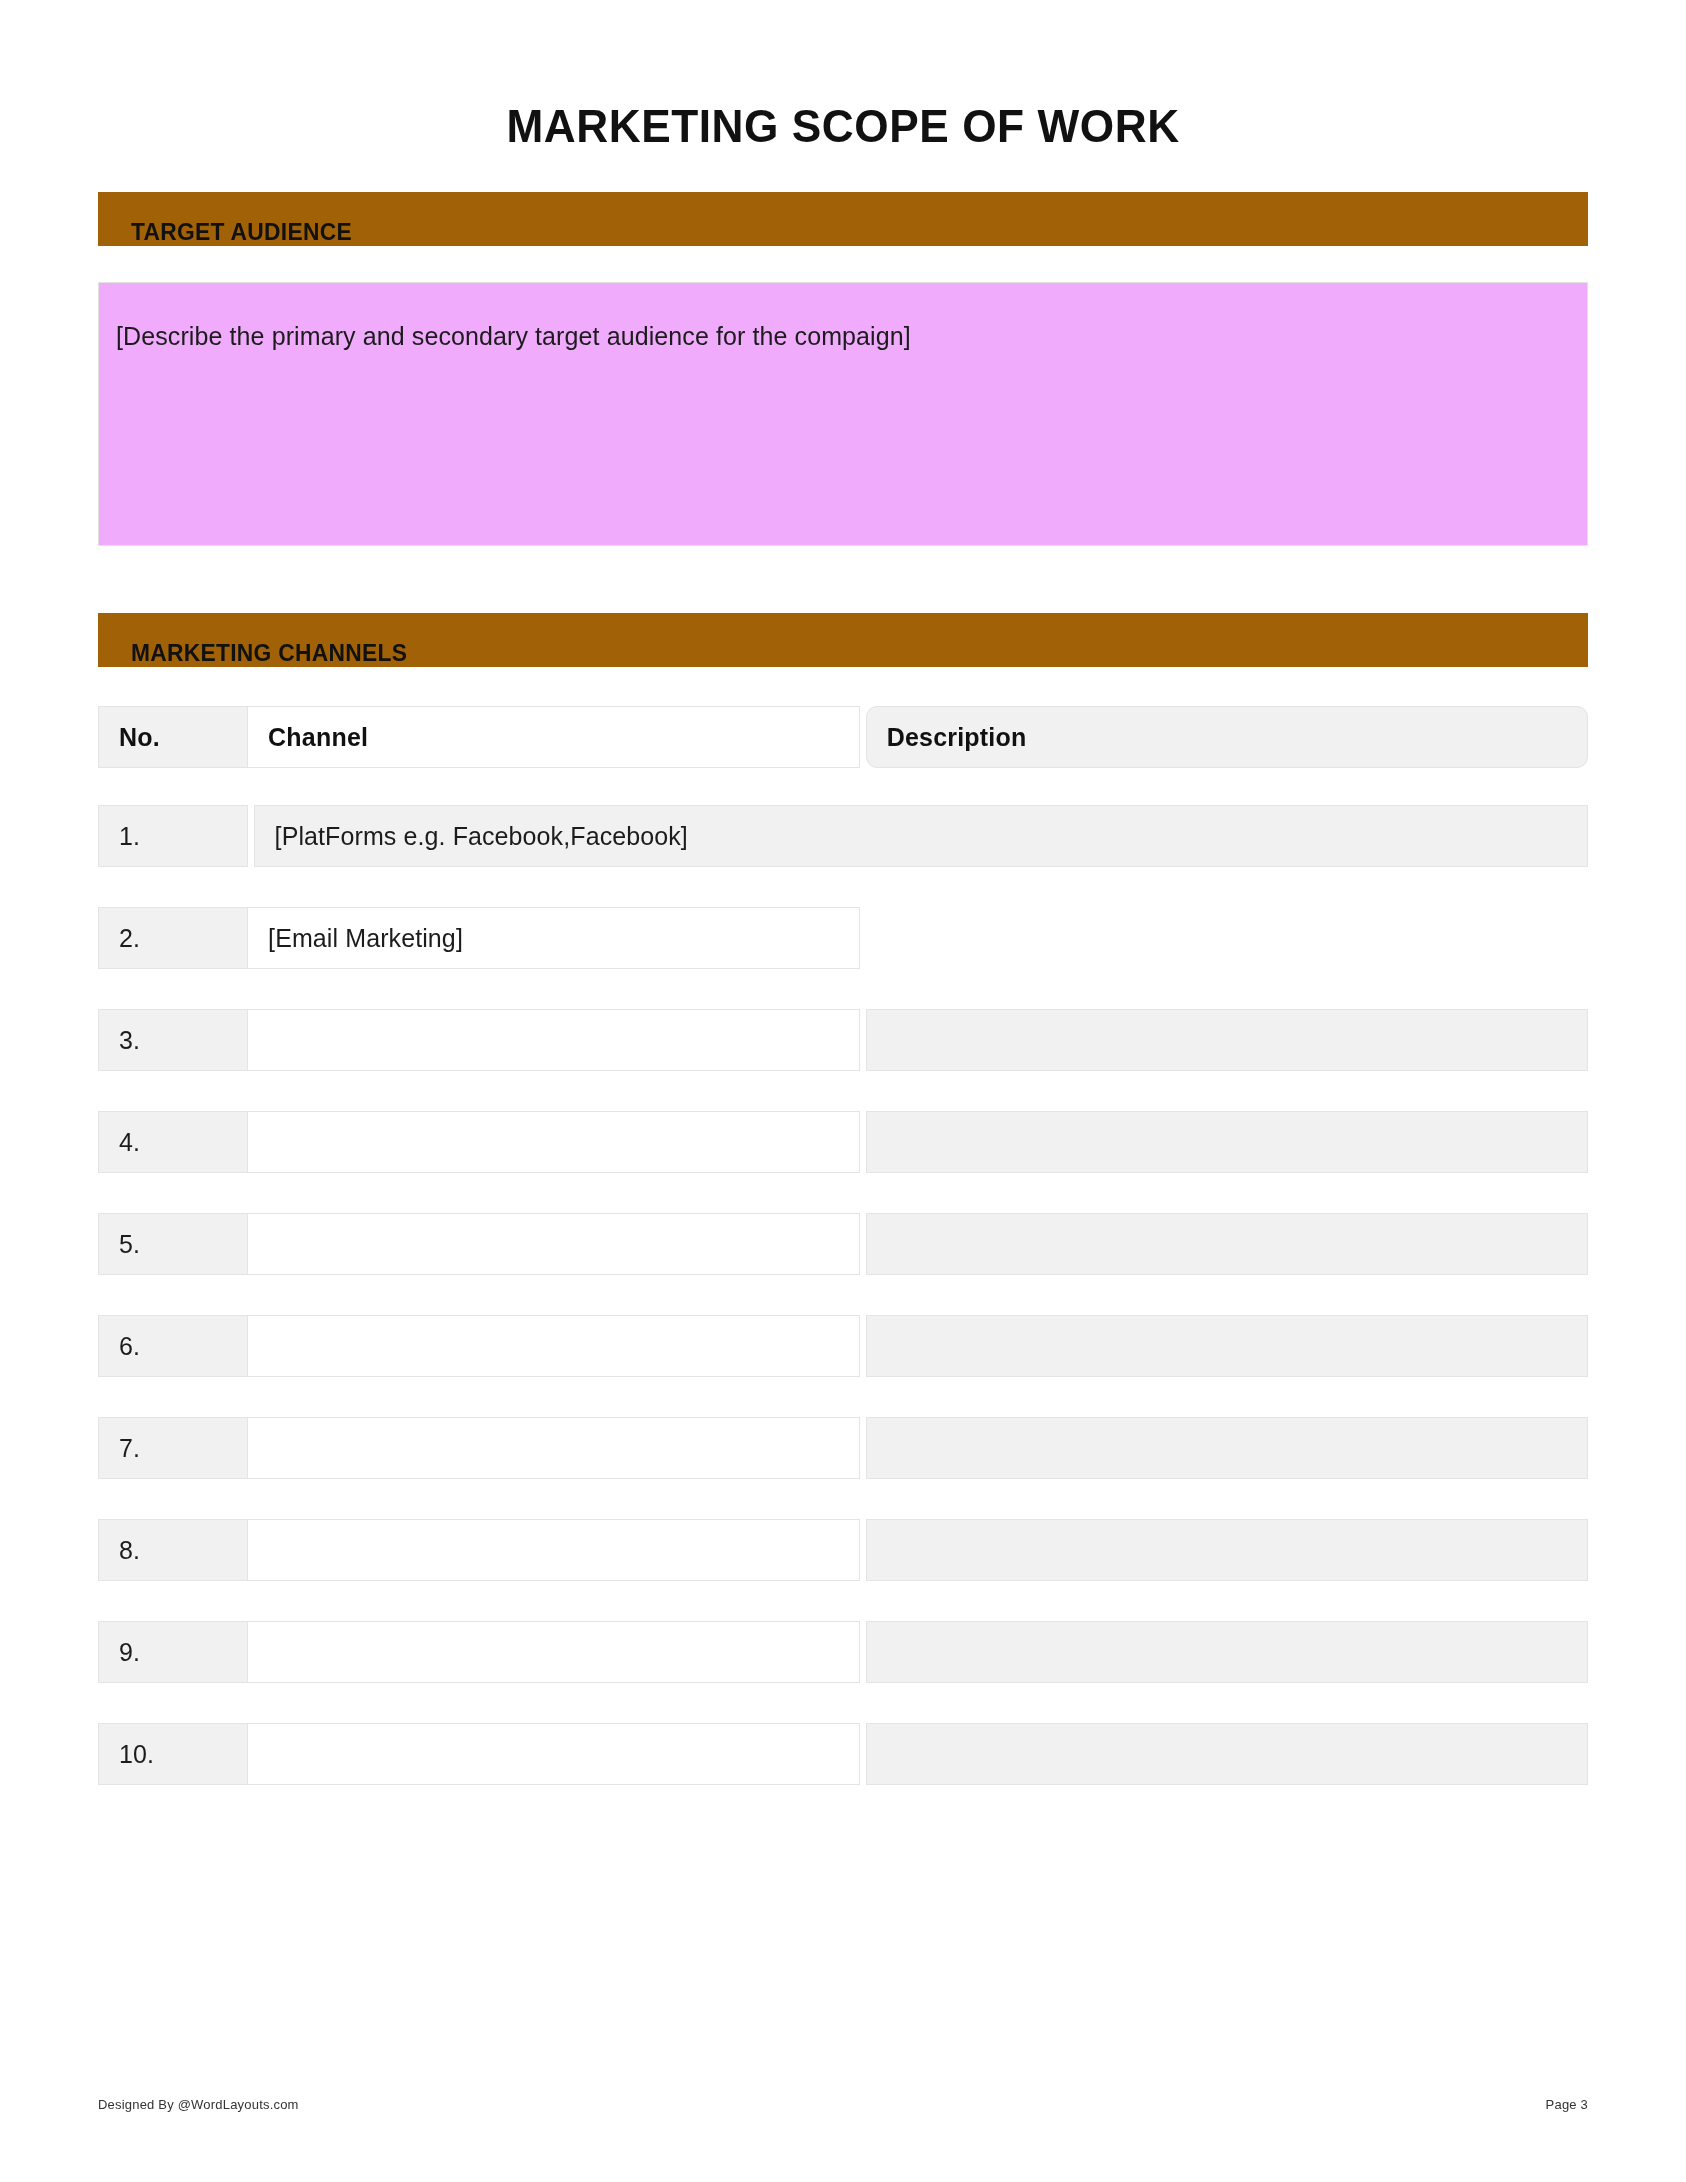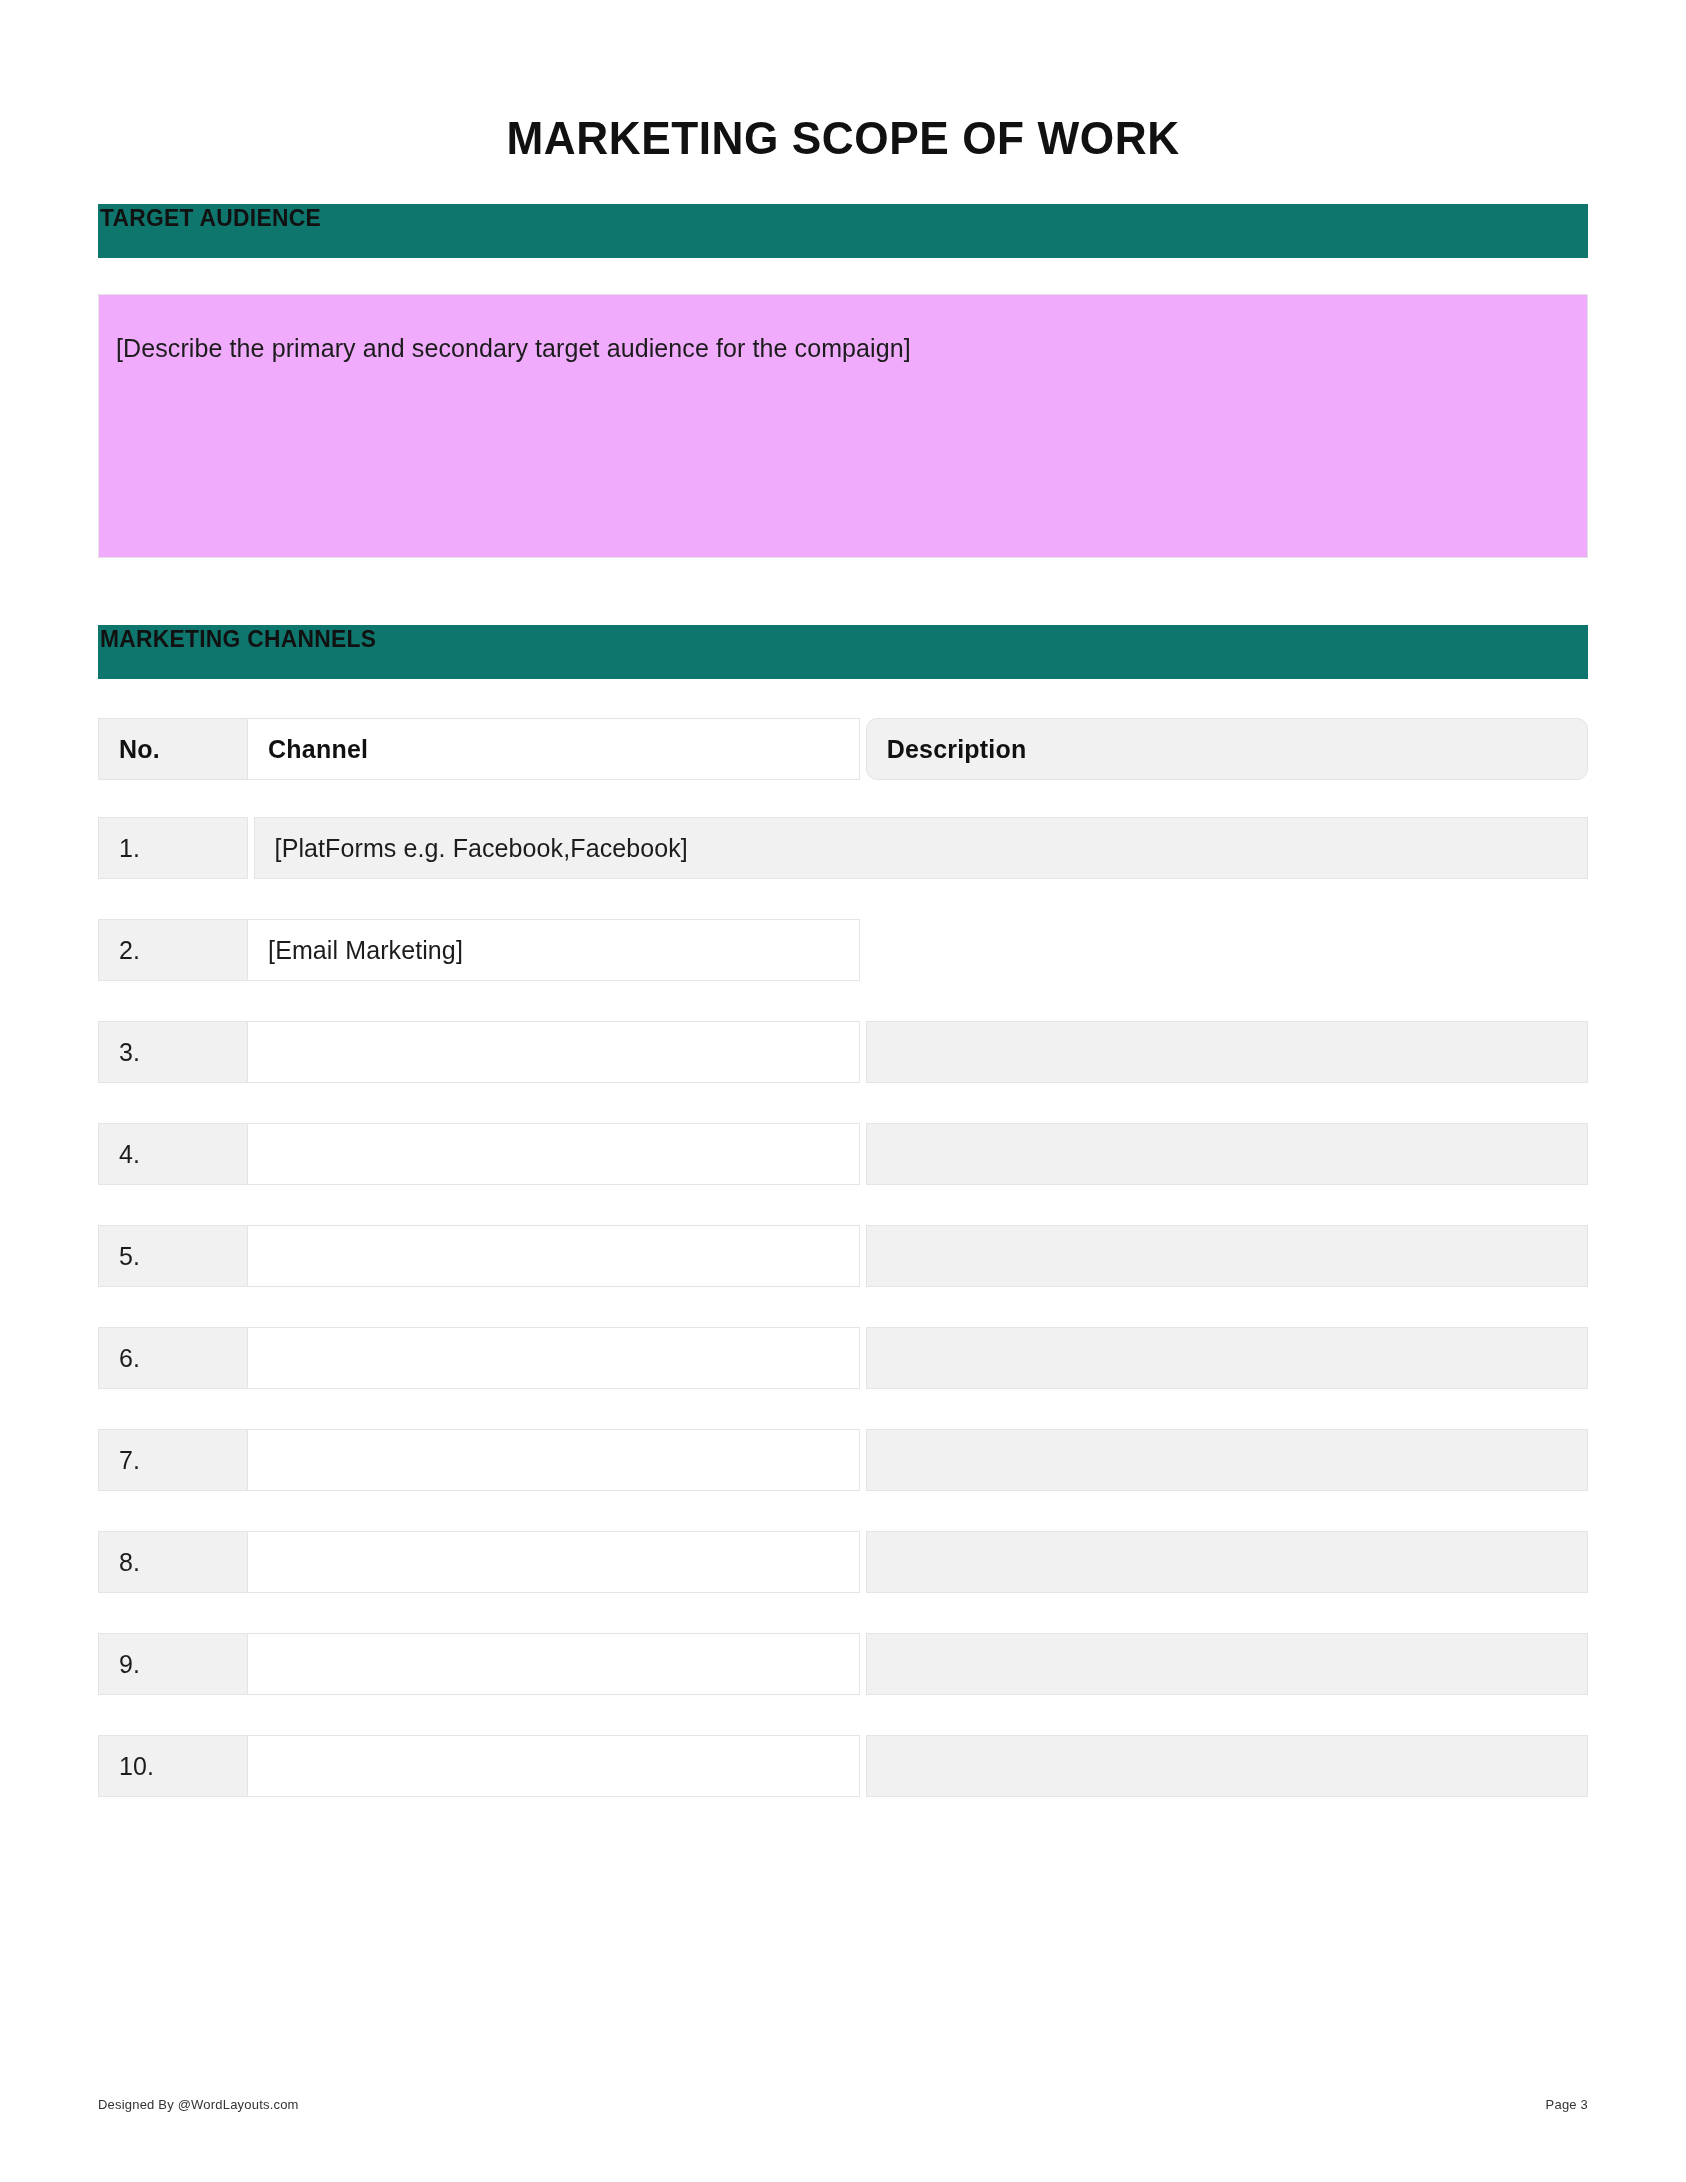--- a/index.html
+++ b/index.html
@@ -20,46 +20,46 @@
     width: 1686px;
     height: 2182px;
     background: #ffffff;
     box-sizing: border-box;
     overflow: hidden;
   }
 
   .content {
     position: absolute;
     left: 98px;
-    top: 12px;
+    top: 0;
     width: 1490px;
   }
 
   
   .doc-title {
     text-align: center;
     font-size: 47px;
     font-weight: bold;
     letter-spacing: 0.6px;
     color: #111111;
     margin: 0;
     padding-top: 98px;
     padding-bottom: 0;
     font-family: "Liberation Sans", sans-serif;
     transform: scaleX(0.94);
     transform-origin: center;
   }
 
   
   .section-band {
-    background: #0f766e;
+    background: #a16207;
     height: 54px;
     display: flex;
-    align-items: flex-start;
-    padding-left: 2px;
+    align-items: flex-end;
+    padding-left: 33px;
     box-sizing: border-box;
   }
   .section-band-label {
     font-size: 24px;
     font-weight: bold;
     letter-spacing: 0.3px;
     color: #111111;
     transform: scaleX(0.95);
     transform-origin: left center;
   }

